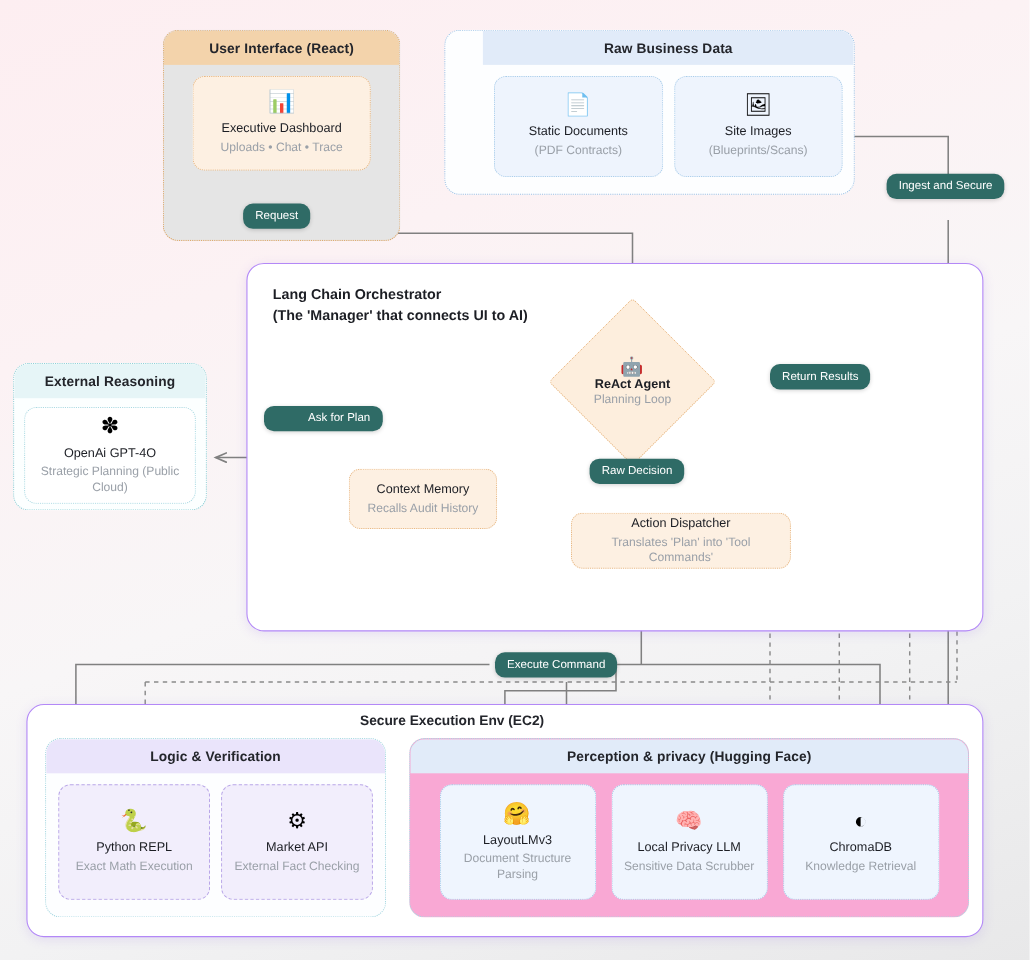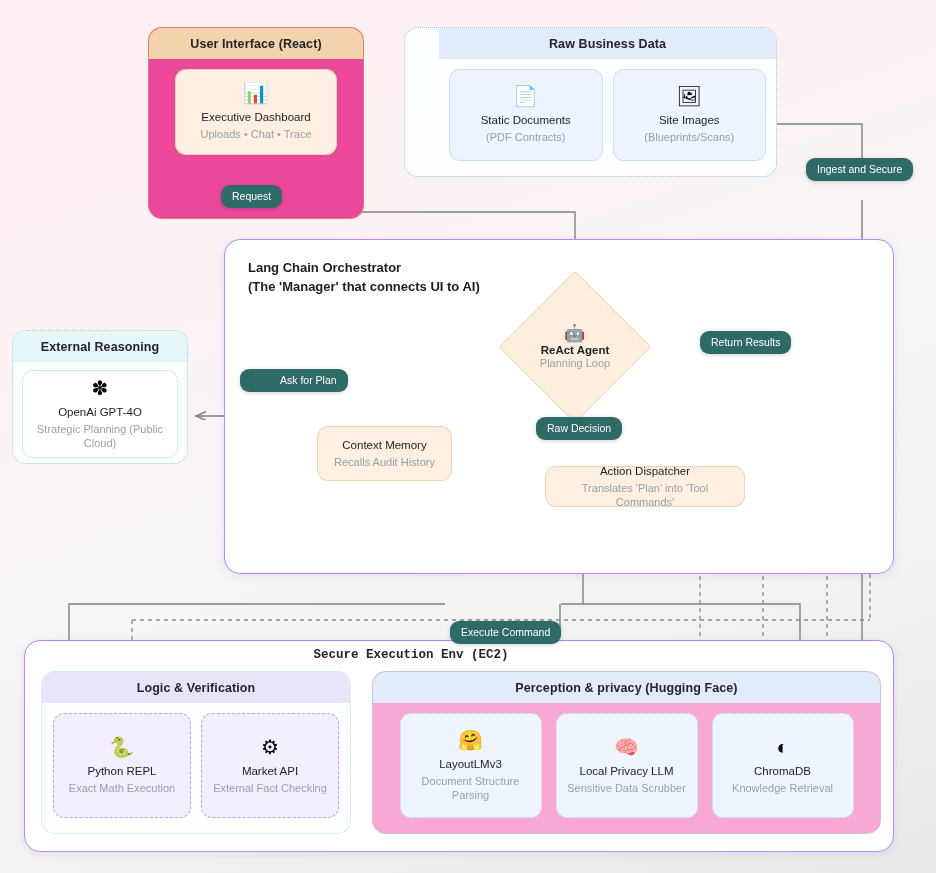--- a/index.html
+++ b/index.html
@@ -31,21 +31,21 @@
     font-size: 12.5px;
     font-weight: 700;
     color: #23252b;
     padding: 9px 6px 8px;
     letter-spacing: .1px;
   }
   .group > .gbody { padding: 10px; display:flex; gap: 10px; justify-content:center; }
 
   
   .g-ui { left:148px; top:27px; width:216px; height:192px;
-          border: 1.6px dotted #e0a96b; background:#ec4899; }
+          border: 1.6px dotted #e0a96b; background:#e5e5e5; }
   .g-ui .ghead { background:#f3d3ab; }
 
   
   .g-raw { left:404px; top:27px; width:373px; height:150px;
            border: 1.6px dotted #9dc3e6; background:#fdfeff;padding-left:34px; }
   .g-raw .ghead { background:#e1ebf9; }
 
   
   .g-ext { left:12px; top:330px; width:176px; height:134px;
            border: 1.6px dotted #8ecfd6; background:#fcffff; }
@@ -90,31 +90,31 @@
   .diamond-txt {
     position:absolute; inset:0; display:flex; flex-direction:column;
     align-items:center; justify-content:center; gap:1px;
   }
   .diamond-txt .ico { font-size:17px; line-height:18px; }
   .diamond-txt .t { font-size:11.5px; font-weight:700; color:#1c1e24; }
   .diamond-txt .s { font-size:11px; color:#9aa0a8; }
 
   
   .ctx { position:absolute; left:317px; top:426px; width:135px; height:55px; }
-  .disp { position:absolute; left:519px; top:466px; width:200px; height:41px;margin-left:26px; }
+  .disp { position:absolute; left:519px; top:466px; width:200px; height:51px; }
 
   
   .sec {
     position:absolute; left:24px; top:640px; width:870px; height:212px;
     background:#ffffff; border:1.8px solid #b388f7; border-radius:16px;
     box-shadow: 0 2px 10px rgba(150,110,230,.16);
   }
   .sec-title {
     position:absolute; left:24px; top:648px; width:774px;
-    text-align:center; font-size:12.5px; font-weight:700; color:#23252b;font-family:Liberation Mono, monospace;
+    text-align:center; font-size:12.5px; font-weight:700; color:#23252b;
   }
   .g-logic { left:41px; top:671px; width:310px; height:163px;
              border:1.6px dotted #a9d9e2; background:#fdfeff; }
   .g-logic .ghead { background:#eae4fb; }
   .g-perc { left:372px; top:671px; width:509px; height:163px;
             border:1.6px dotted #a9d9e2; background:#f9a8d4; }
   .g-perc .ghead { background:#e1ebf9; }
 
   
   .pill {
@@ -292,15 +292,15 @@
   <div class="pill" style="left:221px; top:185px;">Request</div>
 
   <div class="pill" style="left:806px; top:158px;">Ingest and Secure</div>
 
   <div class="pill" style="left:240px; top:369px;padding-left:40px;">Ask for Plan</div>
 
   <div class="pill" style="left:536px; top:417px;">Raw Decision</div>
 
   <div class="pill" style="left:700px; top:331px;">Return Results</div>
 
-  <div class="pill" style="left:450px; top:621px;">Execute Command</div>
+  <div class="pill" style="left:450px; top:593px;">Execute Command</div>
 
 </div>
 
 </body></html>

